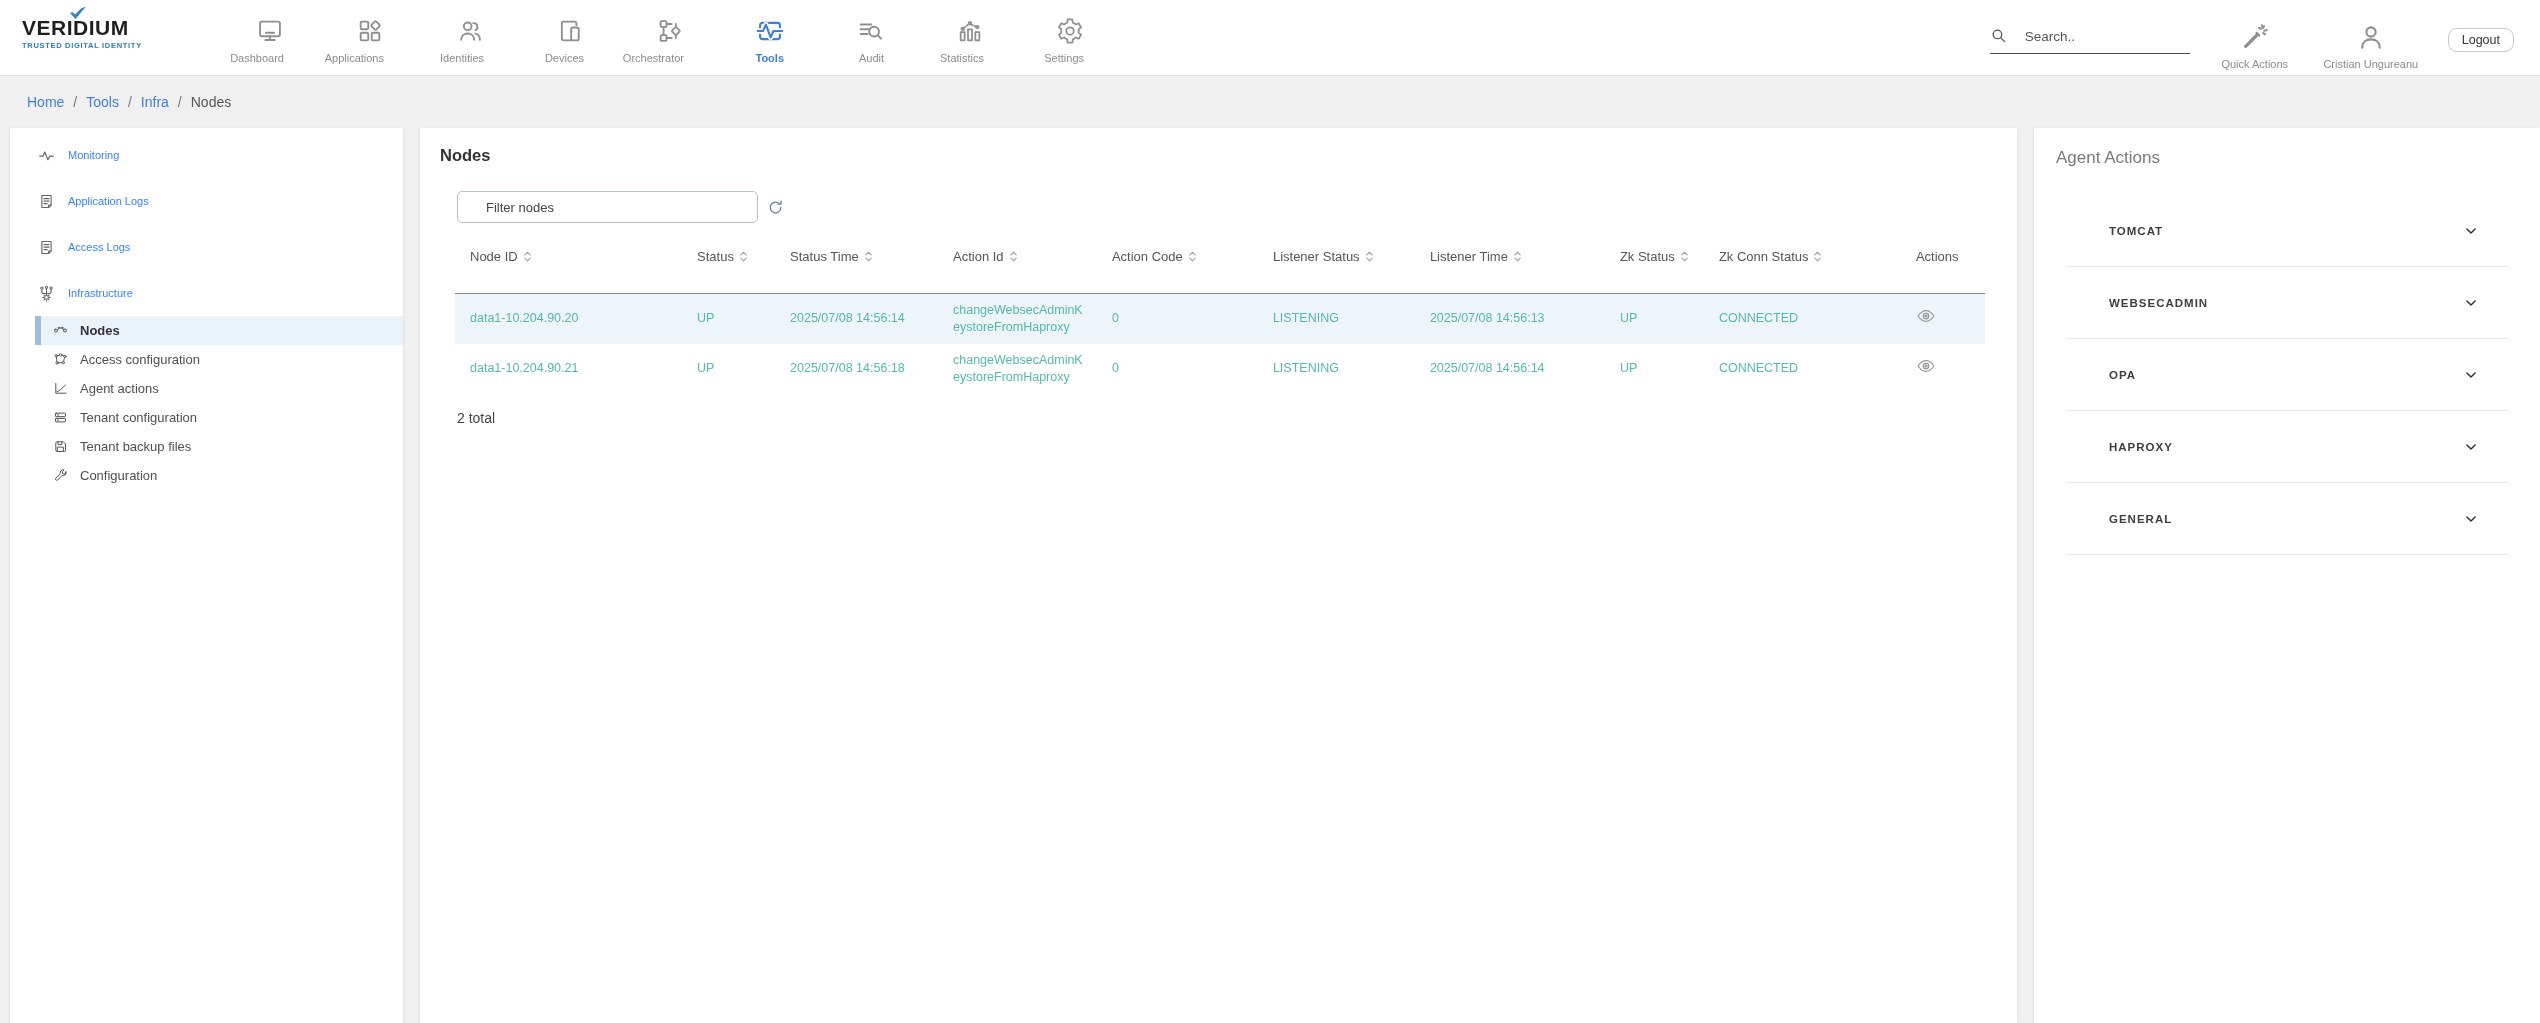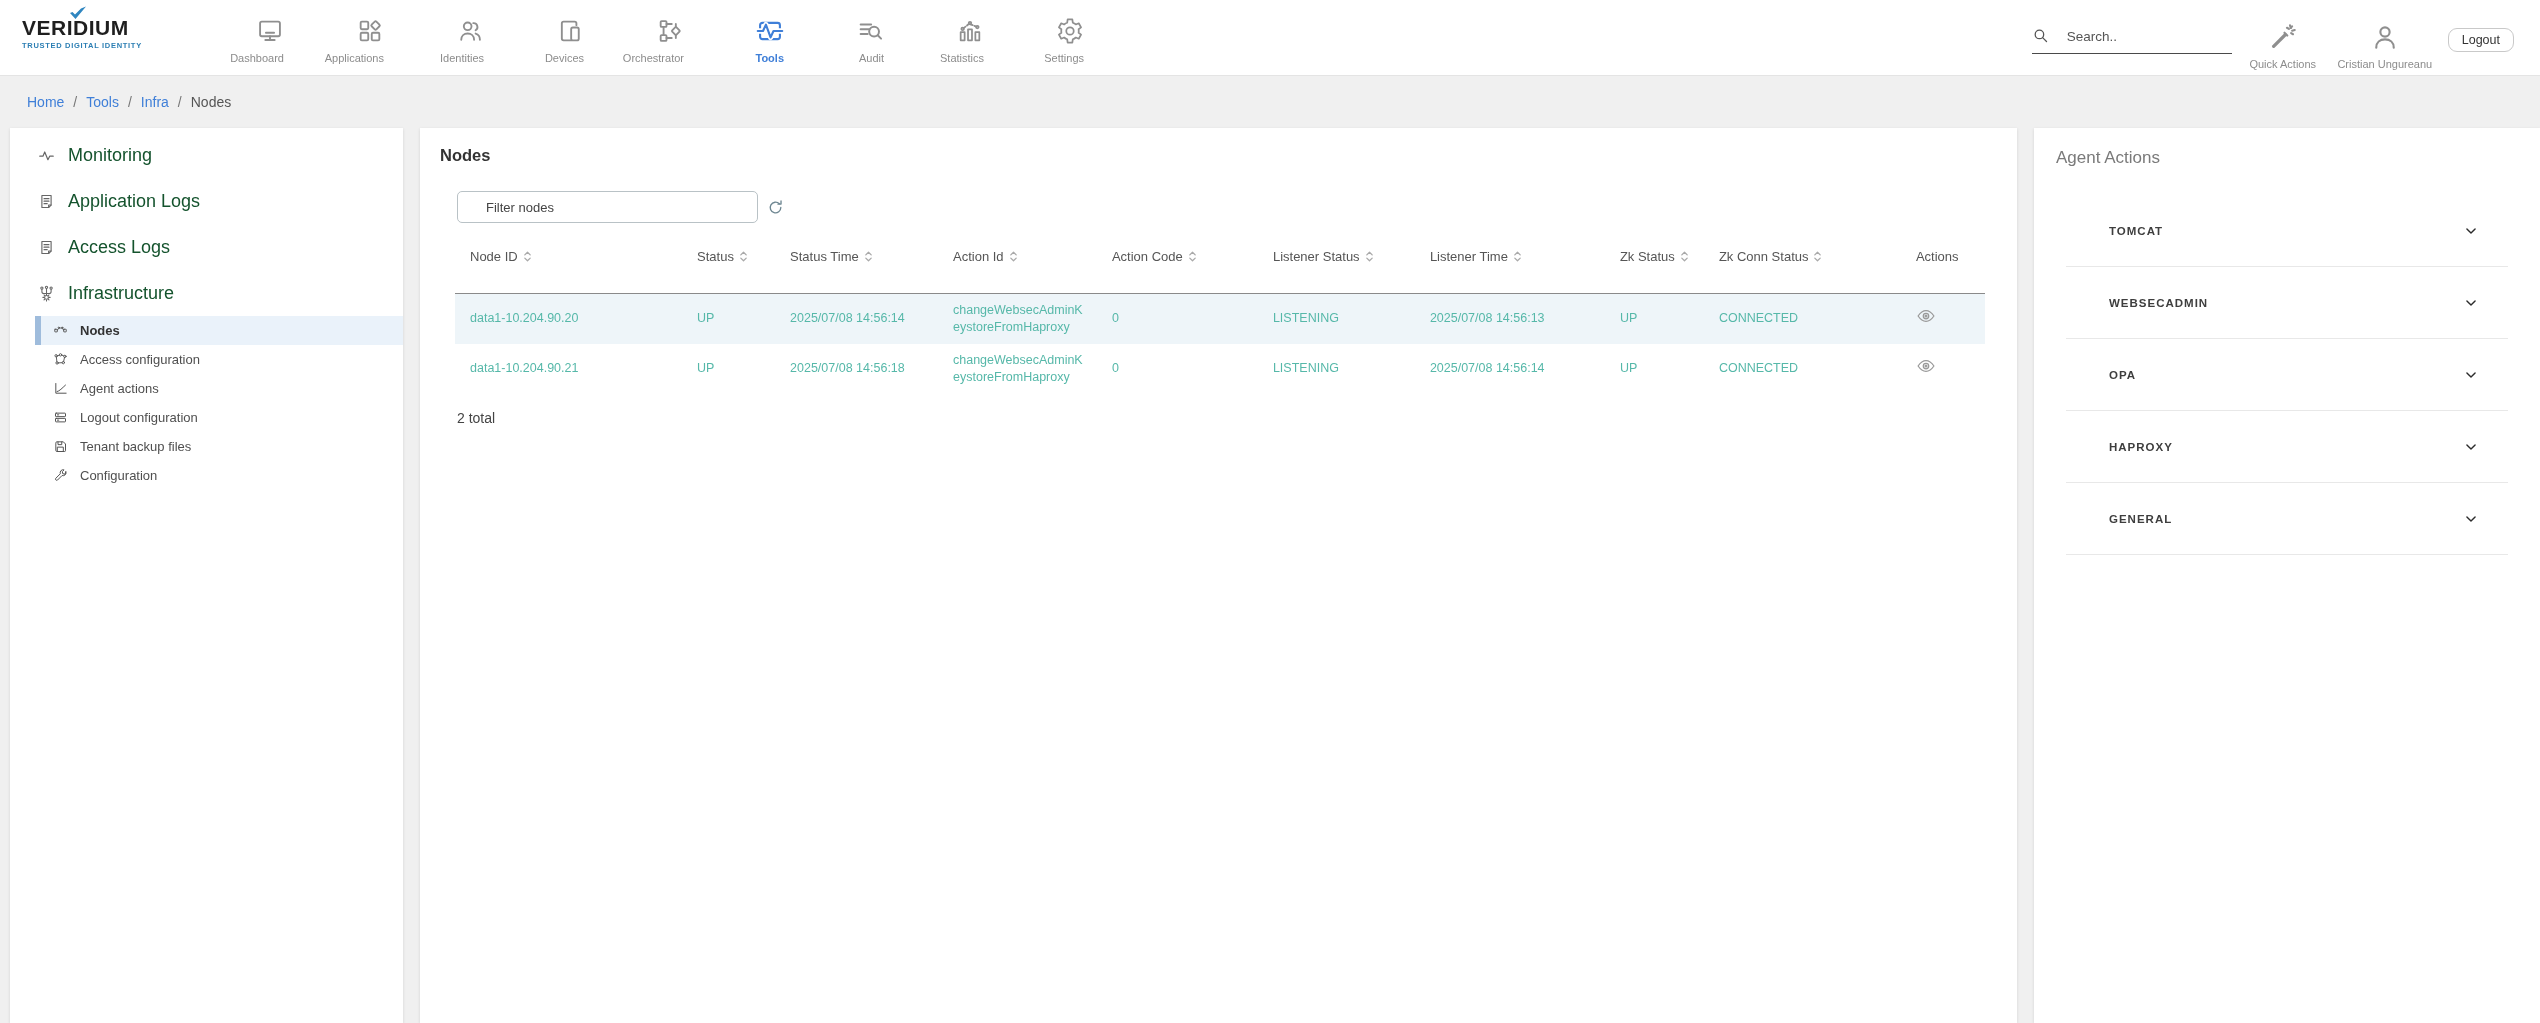--- a/index.html
+++ b/index.html
@@ -14,21 +14,21 @@
   .logo-check { position:absolute; left:46px; top:5px; color:#2f86c0; }
   .logo-tagline { font-size:7.5px; font-weight:bold; color:#2b7eb3; letter-spacing:.7px; margin-top:2px; white-space:nowrap; }
 
   .mainnav { display:flex; margin-left:12px; }
   .nav-item { width:100px; display:flex; flex-direction:column; align-items:flex-end; padding-top:17px; color:#8f8f8f; cursor:pointer; }
   .nav-item svg { width:28px; height:28px; }
   .nav-item .nav-label { margin-top:7px; font-size:11px; color:#8c8c8c; }
   .nav-item.active { color:#3f7fd8; }
   .nav-item.active .nav-label { color:#3f7fd8; font-weight:bold; }
 
-  .topbar-right { margin-left:auto; display:flex; align-items:flex-start; }
+  .topbar-right { margin-left:auto; display:flex; align-items:flex-start;gap:14px; }
   .search-group { display:flex; align-items:flex-end; border-bottom:1px solid #4a4a4a; width:200px; margin-top:27px; padding-bottom:9px; color:#555; }
   .search-group svg { width:17px; height:17px; flex:none; }
   .search-input { border:none; outline:none; background:transparent; font-size:13.5px; color:#555; margin-left:18px; width:150px; font-family:inherit; }
   .search-input::placeholder { color:#555; opacity:1; }
   .top-action { width:102px; display:flex; flex-direction:column; align-items:center; padding-top:22px; color:#8f8f8f; cursor:pointer; }
   .top-action svg { width:30px; height:30px; }
   .top-action .ta-label { margin-top:6px; font-size:11px; color:#8c8c8c; white-space:nowrap; }
   .logout-btn { margin:28px 26px 0 12px; height:24px; padding:0 13px; background:#fff; border:1px solid #c9c9c9; border-radius:9px; font-size:12.5px; color:#333; font-family:inherit; cursor:pointer; }
 
   
@@ -37,21 +37,21 @@
   .crumb.link { color:#3f7fd8; cursor:pointer; }
   .crumb.current { color:#555; }
   .crumb-sep { color:#777; margin:0 9px; }
 
   
   .content { display:flex; padding-left:10px; gap:17px; height:895px; }
   .card { background:#fff; box-shadow:0 1px 3px rgba(0,0,0,.12); }
 
   
   .sidebar { width:393px; flex:none; padding-top:4px; overflow:hidden; }
-  .side-item { height:46px; display:flex; align-items:center; padding-left:28px; font-size:18px; color:#14532d; cursor:pointer; }
+  .side-item { height:46px; display:flex; align-items:center; padding-left:28px; font-size:11px; color:#3b82f6; cursor:pointer; }
   .side-item .s-icon { width:17px; margin-right:13px; color:#666; flex:none; }
   .side-item .s-icon svg { width:17px; height:17px; }
   .sub-item { height:29px; display:flex; align-items:center; margin-left:25px; padding-left:12px; border-left:6px solid transparent; font-size:13px; color:#4f4f4f; cursor:pointer; }
   .sub-item .s-icon { width:15px; margin-right:12px; color:#555; flex:none; }
   .sub-item .s-icon svg { width:15px; height:15px; }
   .sub-item.active { background:#eaf2fa; border-left-color:#9fbcdc; font-weight:bold; color:#333; }
 
   
   .main { flex:1; padding:18px 0 0 20px; overflow:hidden; }
   .page-title { font-size:16.5px; font-weight:bold; color:#333; }
@@ -324,21 +324,21 @@
         <span>Agent actions</span>
       </div>
       <div class="sub-item">
         <span class="s-icon">
           <svg viewBox="0 0 24 24" fill="none" stroke="currentColor" stroke-linecap="round" stroke-linejoin="round" stroke-width="1.6">
             <rect x="4" y="5" width="16" height="5.6" rx="1"></rect>
             <rect x="4" y="13.4" width="16" height="5.6" rx="1"></rect>
             <path d="M7 7.8 h2.2 M7 16.2 h2.2"></path>
           </svg>
         </span>
-        <span>Logout configuration</span>
+        <span>Tenant configuration</span>
       </div>
       <div class="sub-item">
         <span class="s-icon">
           <svg viewBox="0 0 24 24" fill="none" stroke="currentColor" stroke-linecap="round" stroke-linejoin="round" stroke-width="1.6">
             <path d="M4.5 6 A1.5 1.5 0 0 1 6 4.5 h10.5 L20 8 v10.5 A1.5 1.5 0 0 1 18.5 20 h-12.5 A1.5 1.5 0 0 1 4.5 18.5 Z"></path>
             <path d="M8 4.8 v4.2 h6 V4.8"></path>
             <rect x="7.5" y="13" width="9" height="7"></rect>
           </svg>
         </span>
         <span>Tenant backup files</span>

